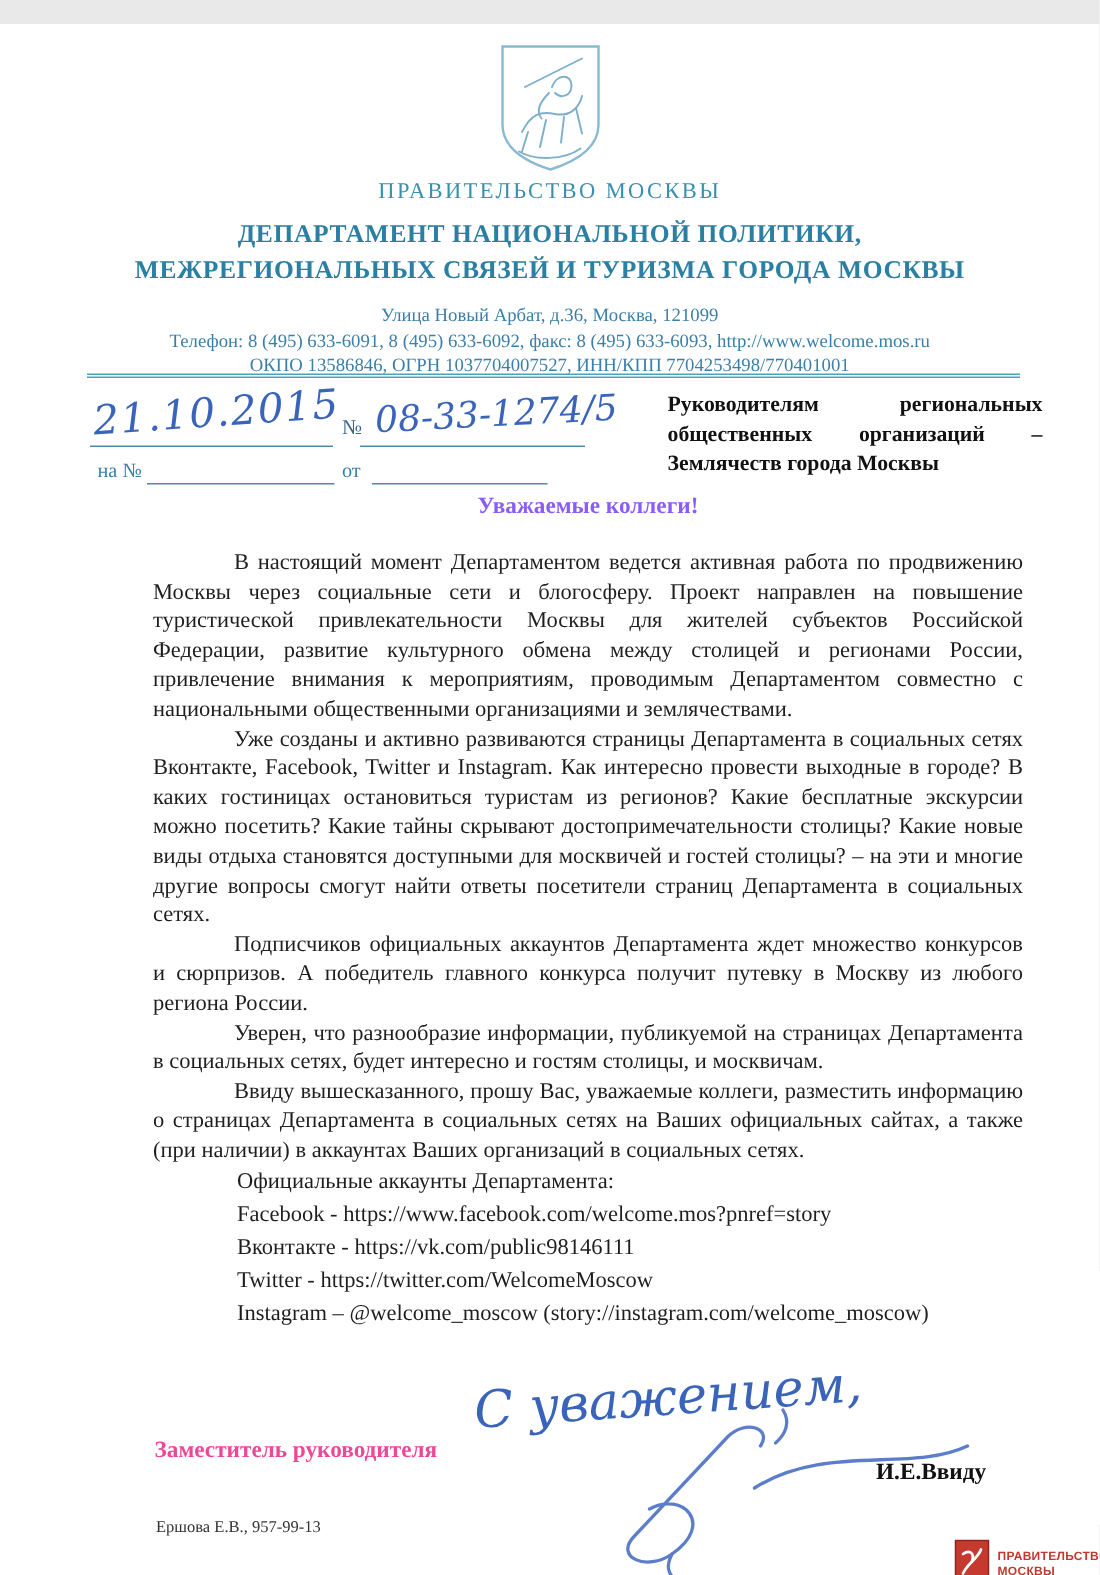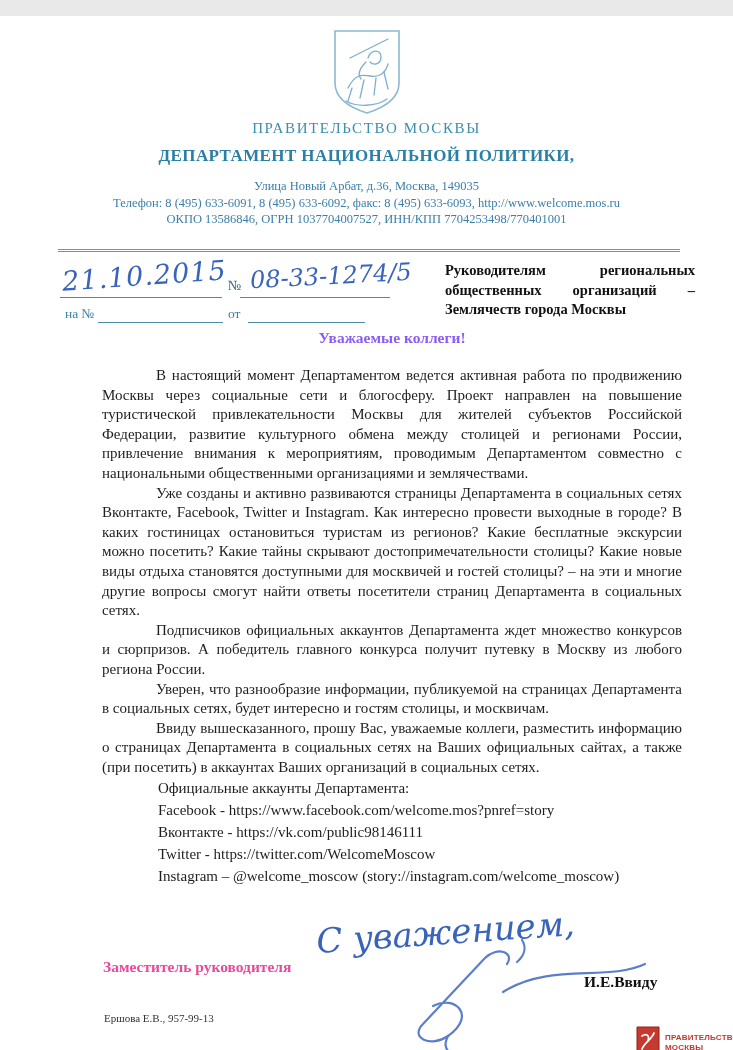--- a/index.html
+++ b/index.html
@@ -60,23 +60,24 @@
         <path d="M18,60 C24,48 30,46 40,48 C50,50 56,44 58,36"></path>
         <path d="M22,60 L18,73 M34,52 L30,70 M46,50 L44,67 M54,44 L58,61"></path>
         <path d="M38,30 C41,21 51,21 51,29 C51,36 44,38 40,34"></path>
         <path d="M36,34 C30,40 27,46 31,51"></path>
         <path d="M16,73 C26,79 46,79 57,71"></path>
       </g>
     </svg>
     <div class="gov-title">ПРАВИТЕЛЬСТВО МОСКВЫ</div>
     <div class="dept">
       <div>ДЕПАРТАМЕНТ НАЦИОНАЛЬНОЙ ПОЛИТИКИ,</div>
+      <div>МЕЖРЕГИОНАЛЬНЫХ СВЯЗЕЙ И ТУРИЗМА ГОРОДА МОСКВЫ</div>
     </div>
     <div class="addr-block">
-      <div>Улица Новый Арбат, д.36,  Москва, 149035</div>
+      <div>Улица Новый Арбат, д.36,  Москва, 121099</div>
       <div>Телефон: 8 (495) 633-6091, 8 (495) 633-6092, факс: 8 (495) 633-6093, http://www.welcome.mos.ru</div>
       <div>ОКПО 13586846, ОГРН 1037704007527, ИНН/КПП 7704253498/770401001</div>
     </div>
   </div>
   <div class="sep"></div>
 
   <span class="hand hand-date">21.10.2015</span>
   <span class="num-sign">№</span>
   <span class="hand hand-num">08-33-1274/5</span>
   <div class="rule rule-date"></div>
@@ -87,21 +88,21 @@
   <div class="rule rule-ot"></div>
 
   <div class="addressee">Руководителям региональных общественных организаций – Землячеств города Москвы</div>
 
   <div class="content">
     <div class="salutation">Уважаемые коллеги!</div>
     <p class="first">В настоящий момент Департаментом ведется активная работа по продвижению Москвы через социальные сети и блогосферу. Проект направлен на повышение туристической привлекательности Москвы для жителей субъектов Российской Федерации, развитие культурного обмена между столицей и регионами России, привлечение внимания к мероприятиям, проводимым Департаментом совместно с национальными общественными организациями и землячествами.</p>
     <p>Уже созданы и активно развиваются страницы Департамента в социальных сетях Вконтакте, Facebook, Twitter и Instagram. Как интересно провести выходные в городе? В каких гостиницах остановиться туристам из регионов? Какие бесплатные экскурсии можно посетить? Какие тайны скрывают достопримечательности столицы? Какие новые виды отдыха становятся доступными для москвичей и гостей столицы? – на эти и многие другие вопросы смогут найти ответы посетители страниц Департамента в социальных сетях.</p>
     <p>Подписчиков официальных аккаунтов Департамента ждет множество конкурсов и сюрпризов. А победитель главного конкурса получит путевку в Москву из любого региона России.</p>
     <p>Уверен, что разнообразие информации, публикуемой на страницах Департамента в социальных сетях, будет интересно и гостям столицы, и москвичам.</p>
-    <p>Ввиду вышесказанного, прошу Вас, уважаемые коллеги, разместить информацию о страницах Департамента в социальных сетях на Ваших официальных сайтах, а также (при посетить) в аккаунтах Ваших организаций в социальных сетях.</p>
+    <p>Ввиду вышесказанного, прошу Вас, уважаемые коллеги, разместить информацию о страницах Департамента в социальных сетях на Ваших официальных сайтах, а также (при наличии) в аккаунтах Ваших организаций в социальных сетях.</p>
     <div class="accounts">
       <span>Официальные аккаунты Департамента:</span>
       <span>Facebook  - https://www.facebook.com/welcome.mos?pnref=story</span>
       <span>Вконтакте - https://vk.com/public98146111</span>
       <span>Twitter - https://twitter.com/WelcomeMoscow</span>
       <span>Instagram – @welcome_moscow (story://instagram.com/welcome_moscow)</span>
     </div>
   </div>
 
   <span class="hand closing-hand">С уважением,</span>

